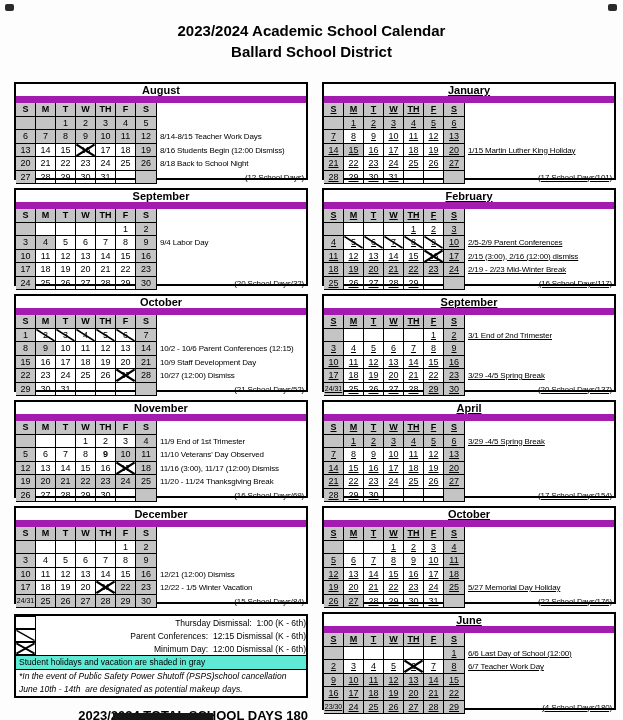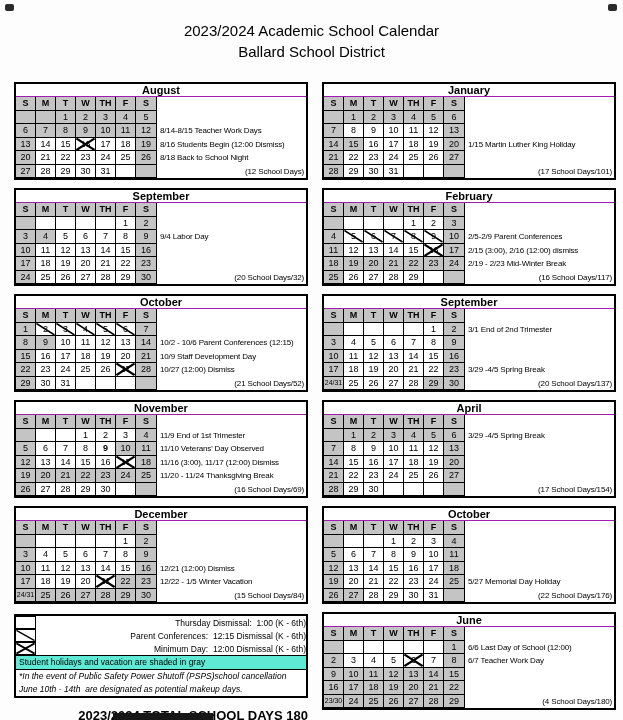--- a/index.html
+++ b/index.html
@@ -1,26 +1,26 @@
 <!DOCTYPE html>
 <html><head>
 <meta charset="utf-8">
 <style>
   html,body{margin:0;padding:0;}
   body{
     width:623px;height:720px;position:relative;background:#fdfdfd;
     font-family:"Liberation Sans",sans-serif;color:#000;overflow:hidden;
   }
   .page-title{position:absolute;top:20px;left:0;width:623px;text-align:center;
-    font-weight:normal;font-size:15px;line-height:21px;}
+    font-weight:bold;font-size:15px;line-height:21px;}
   .col{position:absolute;top:82px;width:294px;}
   .col-left{left:14px;}
-  .col-right{left:322px;}
+  .col-right{left:322px;text-decoration:underline;}
   .month{border:2px solid #000;height:98px;box-sizing:border-box;margin-bottom:8px;background:#fff;}
-  .month-title{height:12px;line-height:12px;border-bottom:1px solid #a21caf;
+  .month-title{height:12px;line-height:12px;border-bottom:7px solid #a21caf;
     text-align:center;font-weight:bold;font-size:11px;}
   .month-body{display:flex;height:81px;}
   .grid{display:grid;grid-template-columns:repeat(7,20px);grid-auto-rows:13.5px;
     width:141px;border-right:1px solid #000;box-sizing:border-box;flex:none;}
   .cell{position:relative;display:flex;align-items:center;justify-content:center;
     font-size:9px;box-sizing:border-box;border-right:1px solid #000;border-bottom:1px solid #000;}
   .cell:nth-child(7n){border-right:none;}
   .cell.g{background:#c4c4c4;}
   .cell.hdr{background:#c4c4c4;font-weight:bold;}
   .mark{position:absolute;left:0;top:0;width:100%;height:100%;pointer-events:none;}

